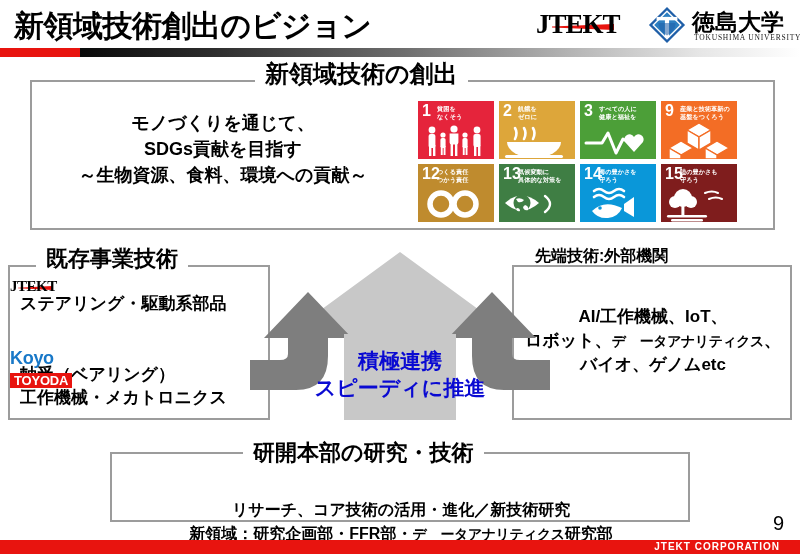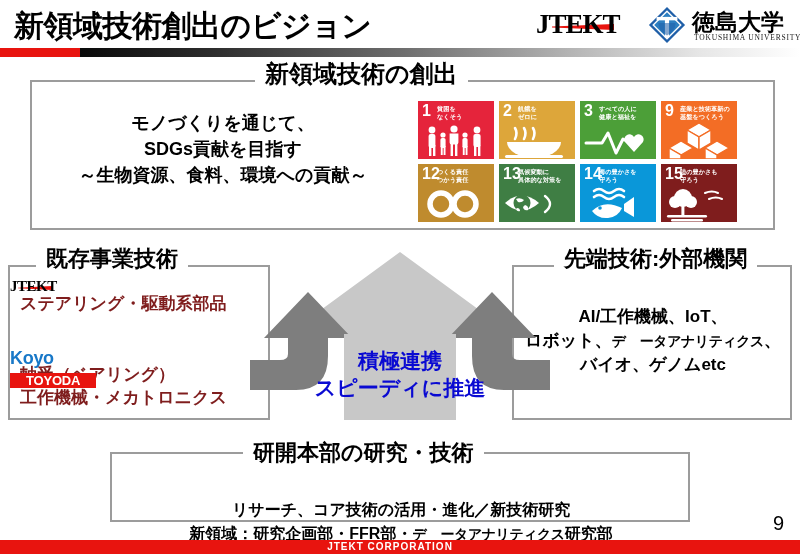--- a/index.html
+++ b/index.html
@@ -207,21 +207,21 @@
   }
   .brand-mark {
     font-size: 15px;
     font-weight: bold;
     line-height: 1;
     height: 17px;
   }
   .brand-desc {
     font-size: 17px;
     font-weight: bold;
-    color: #7f1d1d;
+    color: #000000;
     line-height: 1.08;
     padding-left: 10px;
     white-space: nowrap;
   }
   .mark-jtekt {
     position: relative;
     display: inline-block;
     font-family: "Liberation Serif", "DejaVu Serif", serif;
     color: #000;
     letter-spacing: -0.5px;
@@ -242,35 +242,35 @@
     font-weight: bold;
     font-style: normal;
     letter-spacing: -0.3px;
   }
   .mark-toyoda {
     display: inline-block;
     background: #e8140f;
     color: #ffffff;
     font-size: 13px;
     font-weight: bold;
-    padding: 1px 16px;
+    padding: 1px 4px;
     letter-spacing: -0.2px;
   }
 
   
   #panel-right {
     left: 512px;
     top: 265px;
     width: 280px;
     height: 155px;
   }
   #heading-right {
-    left: 554px;
+    left: 525px;
     top: 248px;
-    font-size: 22px;
+    font-size: 16px;
   }
   .right-body {
     position: absolute;
     left: 520px;
     top: 305px;
     width: 266px;
     text-align: center;
     font-size: 17px;
     font-weight: bold;
     color: #000000;
@@ -340,21 +340,21 @@
     height: 14px;
     background: #e8140f;
   }
   .footer-text {
     position: absolute;
     left: 0;
     top: 540px;
     width: 800px;
     height: 14px;
     line-height: 14px;
-    text-align: center;
+    text-align: right;
     font-size: 10px;
     font-weight: bold;
     color: #ffffff;
     letter-spacing: 1px;
     padding-right: 20px;
     box-sizing: border-box;
     border-radius: 6px;
   }
 </style>
 </head>

